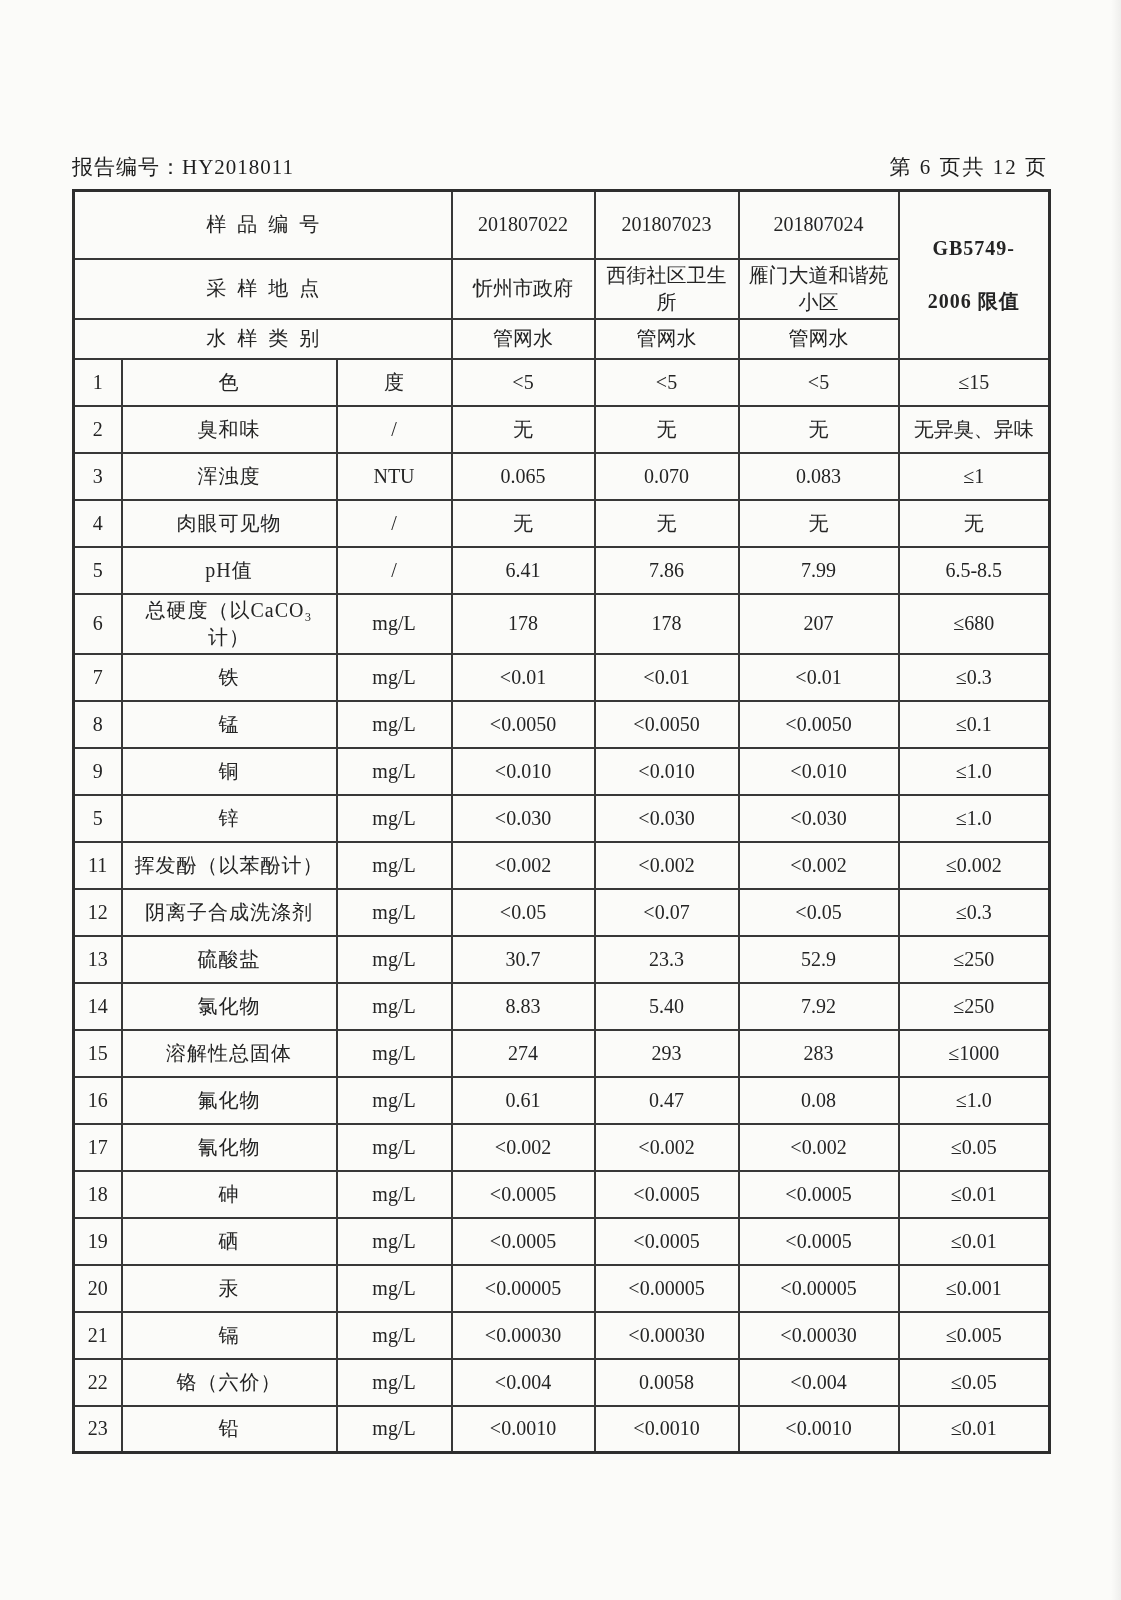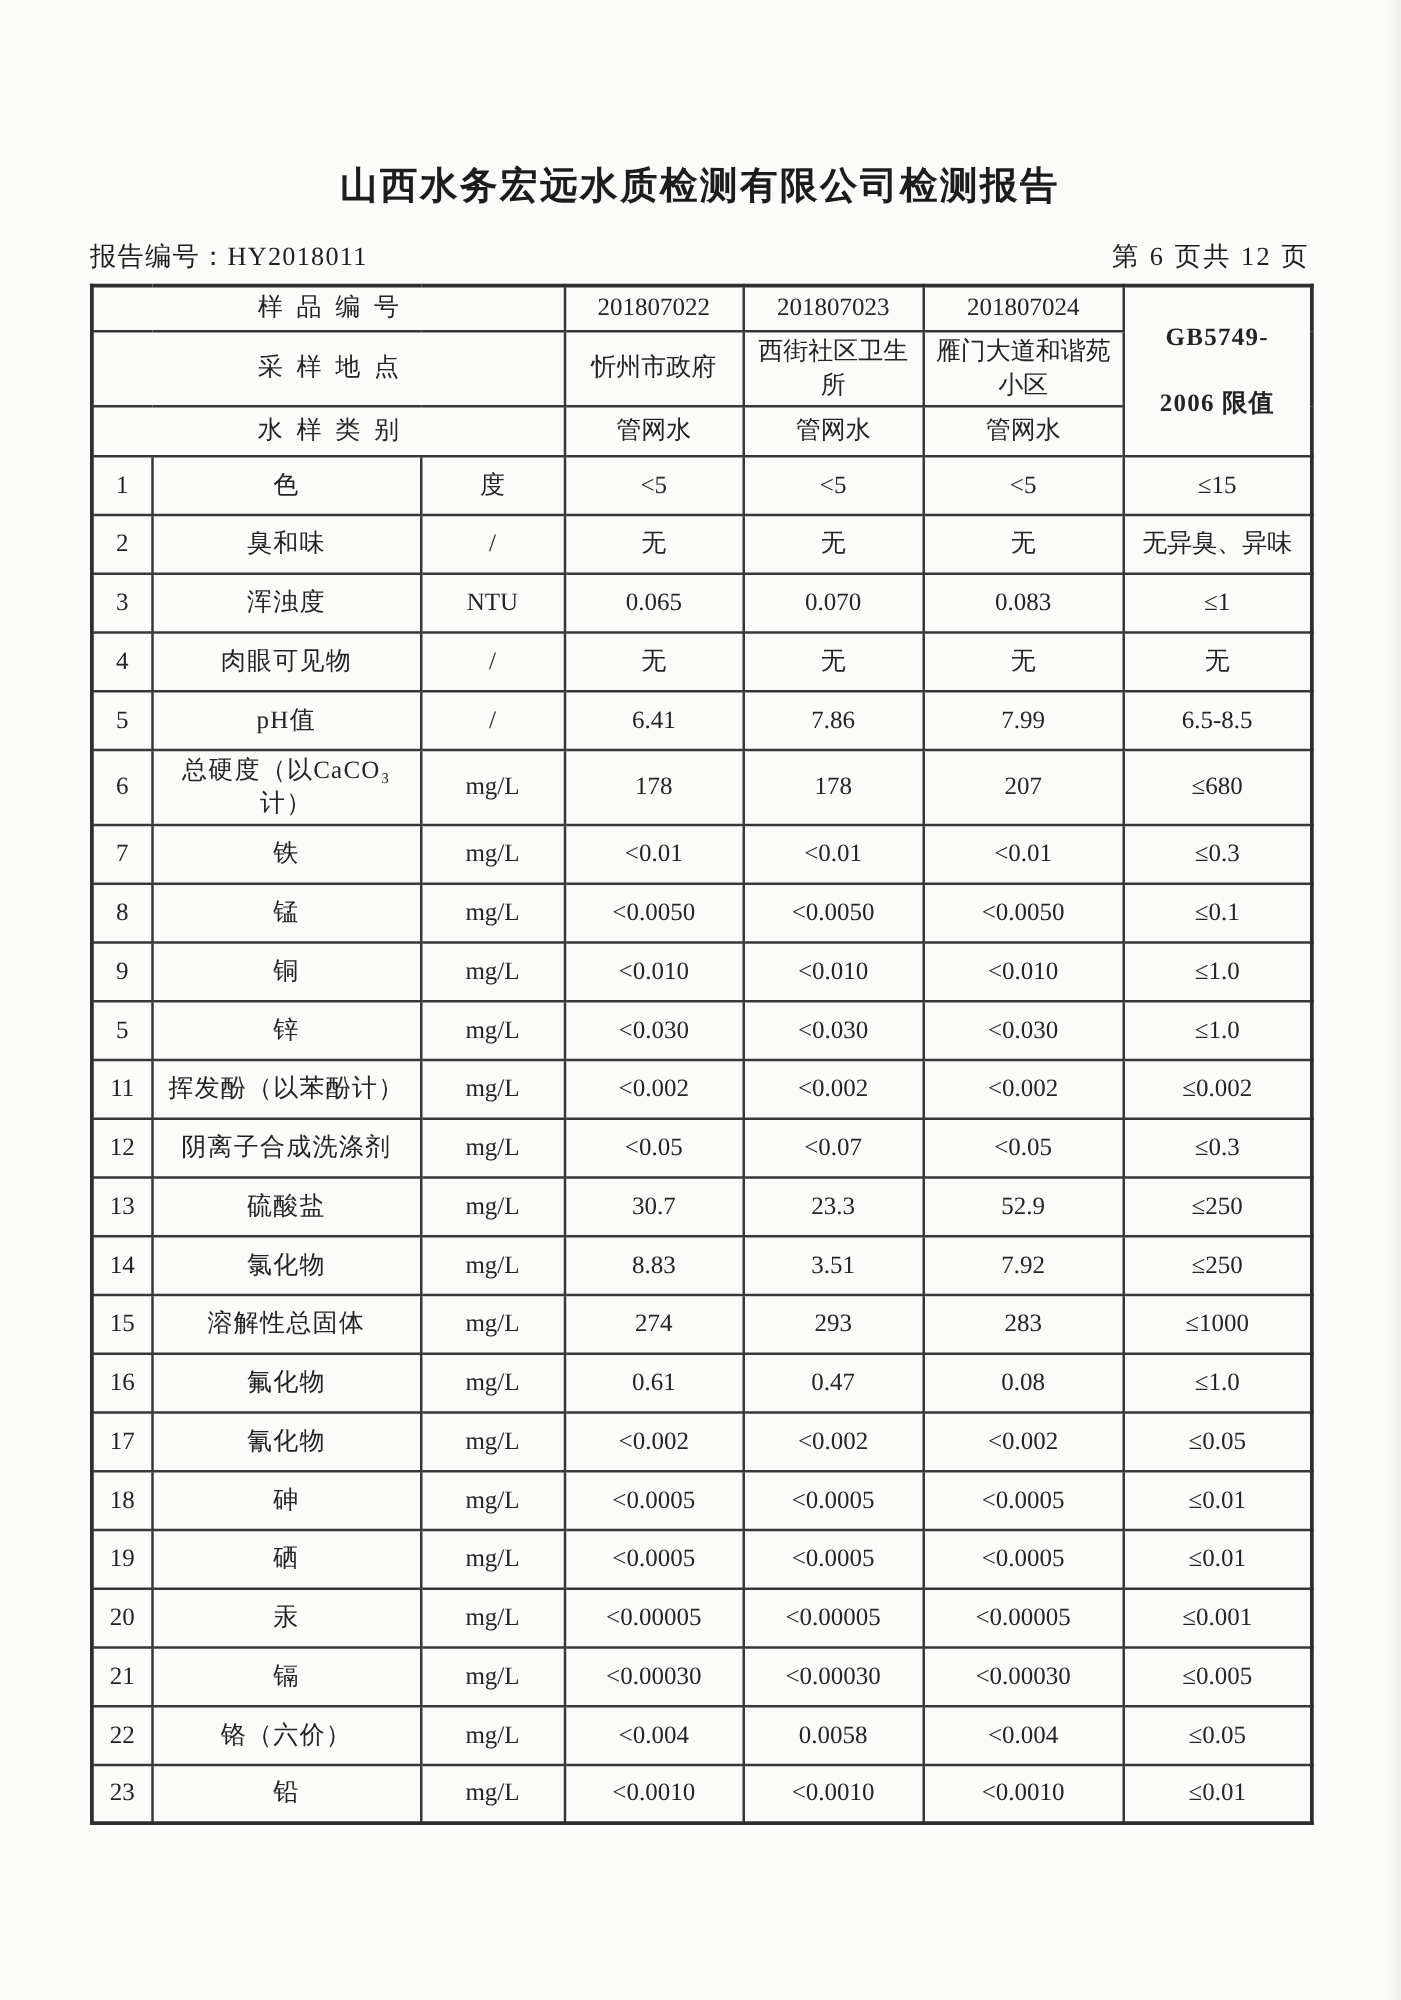--- a/index.html
+++ b/index.html
@@ -54,38 +54,37 @@
   table.report td {
     border: 2px solid #383838;
     text-align: center;
     vertical-align: middle;
     font-size: 20px;
     color: #242424;
     padding: 2px 4px;
     line-height: 1.35;
   }
   table.report { border: 3px solid #2e2e2e; }
-  tr.h-row1 { height: 36px; }
+  tr.h-row1 { height: 68px; }
   tr.h-row2 { height: 58px; }
   tr.h-row3 { height: 40px; }
   td.hlabel { letter-spacing: 11px; text-indent: 11px; font-size: 21px; }
   td.hval { font-size: 21px; border-radius: 16px; }
   td.limit-head { font-size: 21px; letter-spacing: 1px; font-weight: bold; }
   td.limit-head .lh-line1 { margin-bottom: 26px; }
   tr.d-row { height: 47px; }
   td.c-no { font-size: 21px; }
   td.c-name { text-align: left; padding-left: 12px; letter-spacing: 1px; }
   td.c-unit, td.c-val, td.c-limit { font-size: 21px; }
 </style>
 </head>
 <body>
 
 <div class="page">
 
-  <div class="doc-title">山西水务宏远水质检测有限公司检测报告</div>
 
   <div class="meta-row">
     <div class="meta-left"><span>报告编号：</span><span>HY2018011</span></div>
     <div class="meta-right">第 6 页共 12 页</div>
   </div>
 
   <table class="report">
     <colgroup>
       <col style="width:48px">
       <col style="width:215px">
@@ -248,21 +247,21 @@
     <td class="c-val">23.3</td>
     <td class="c-val">52.9</td>
     <td class="c-limit">≤250</td>
   </tr>
 
   <tr class="d-row">
     <td class="c-no">14</td>
     <td class="c-name">氯化物</td>
     <td class="c-unit">mg/L</td>
     <td class="c-val">8.83</td>
-    <td class="c-val">3.51</td>
+    <td class="c-val">5.40</td>
     <td class="c-val">7.92</td>
     <td class="c-limit">≤250</td>
   </tr>
 
   <tr class="d-row">
     <td class="c-no">15</td>
     <td class="c-name">溶解性总固体</td>
     <td class="c-unit">mg/L</td>
     <td class="c-val">274</td>
     <td class="c-val">293</td>

